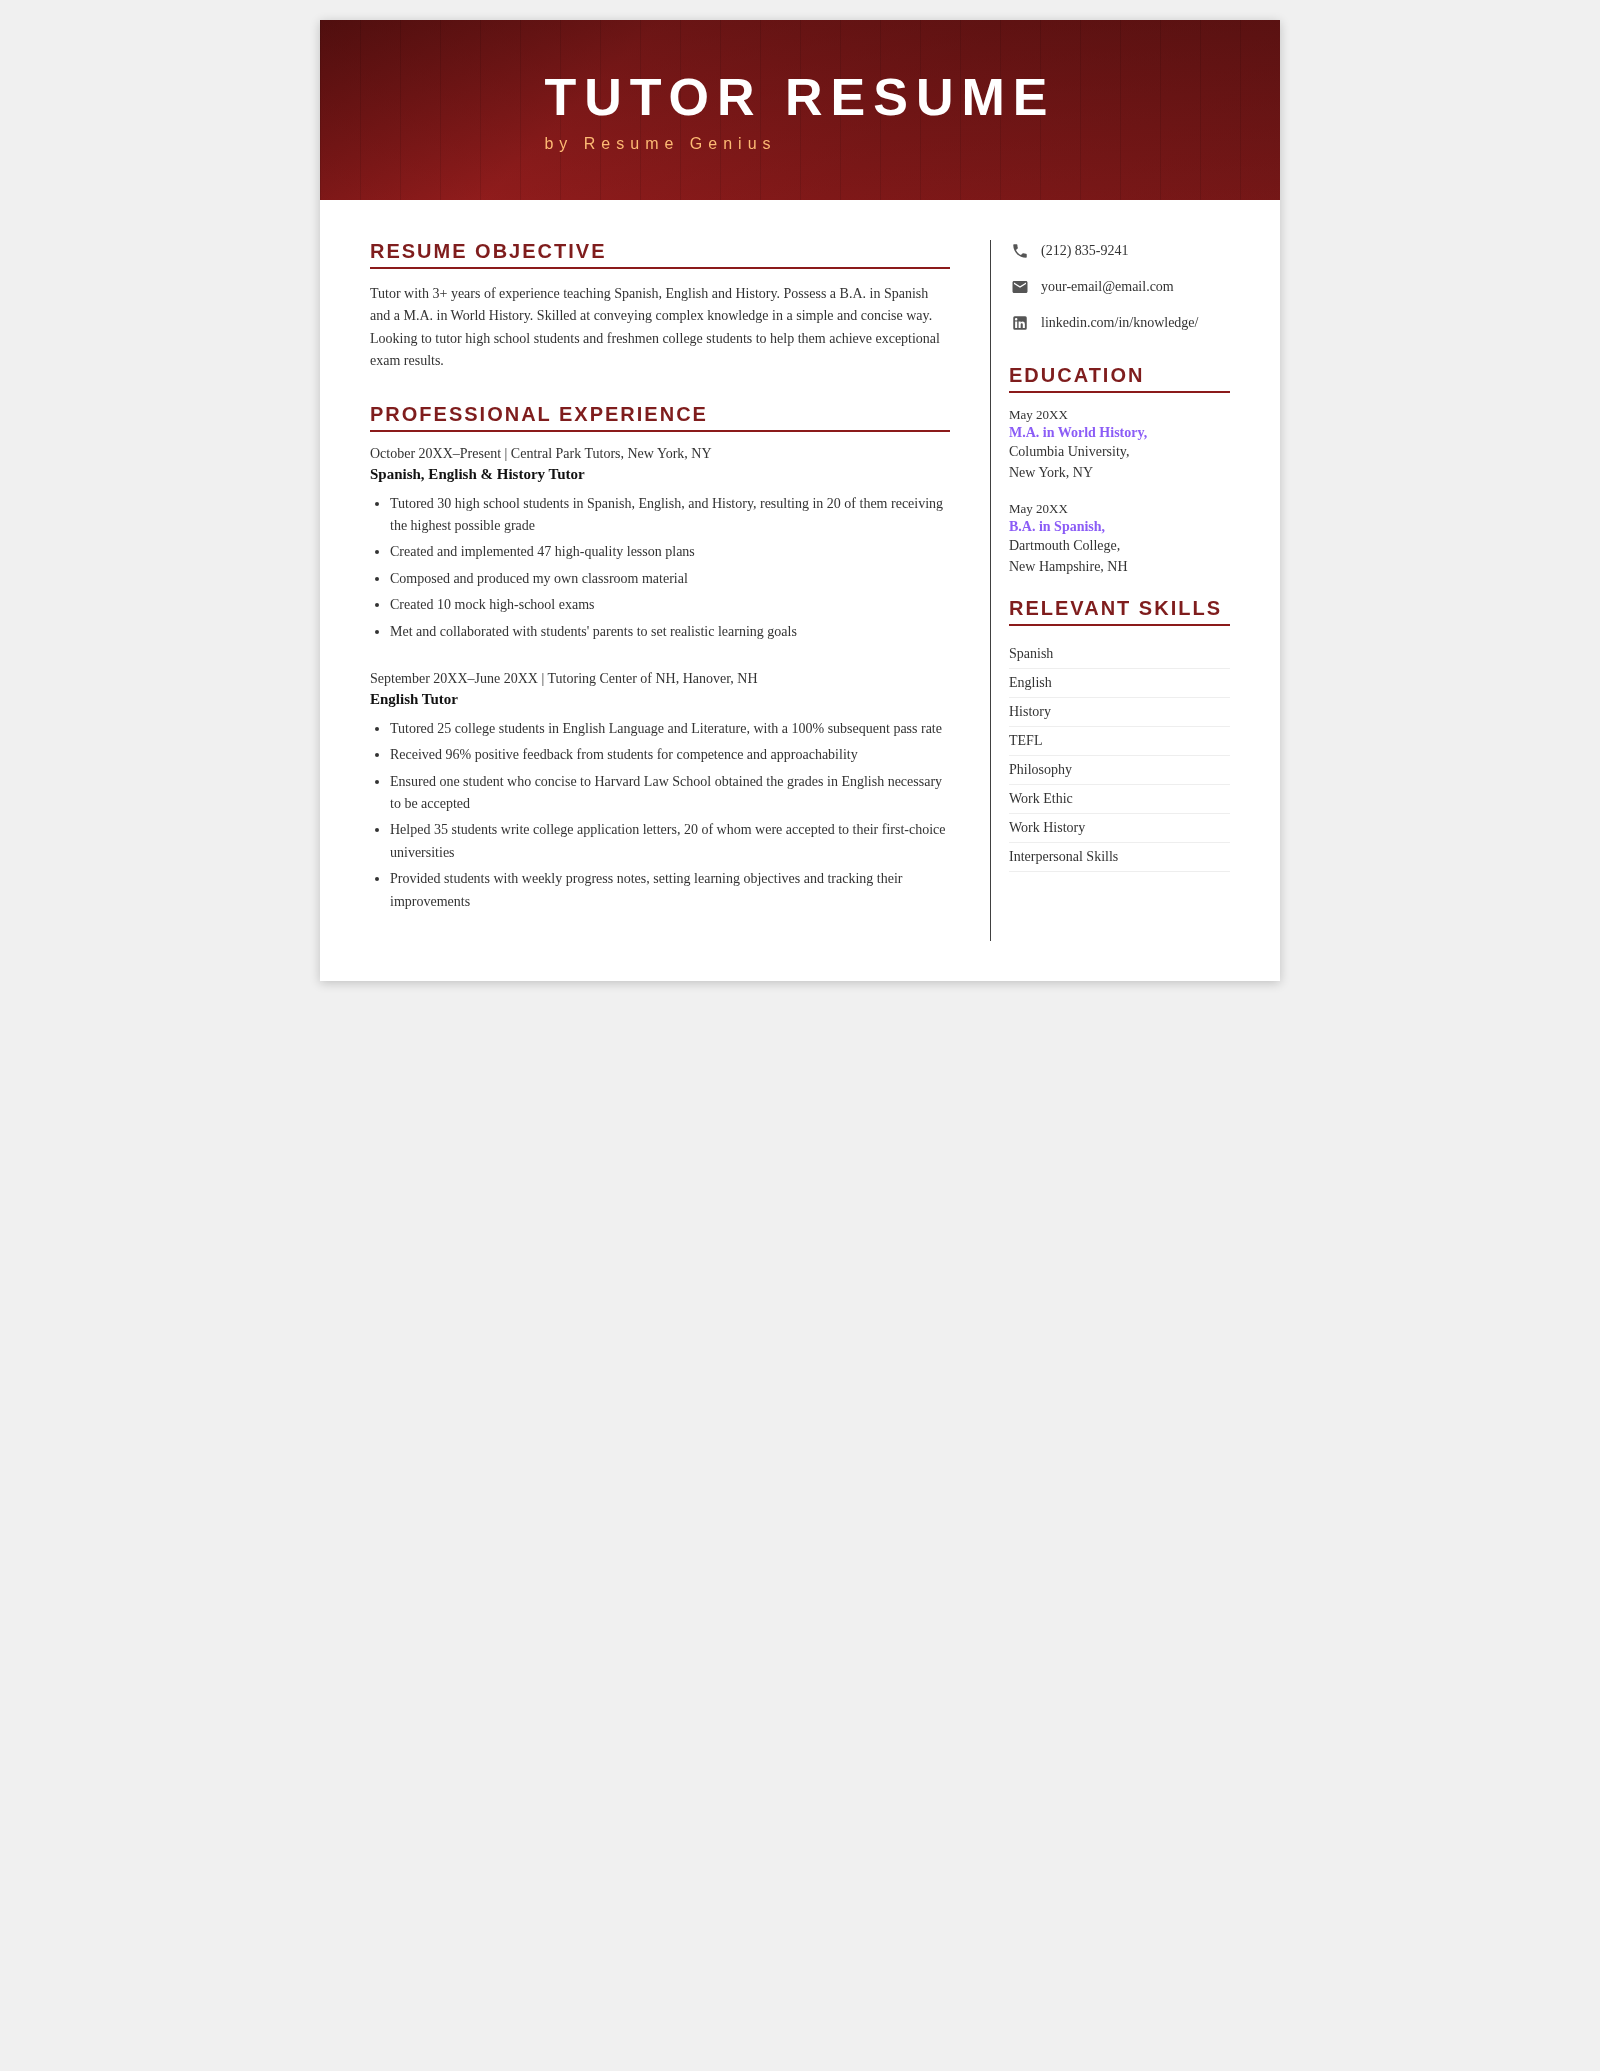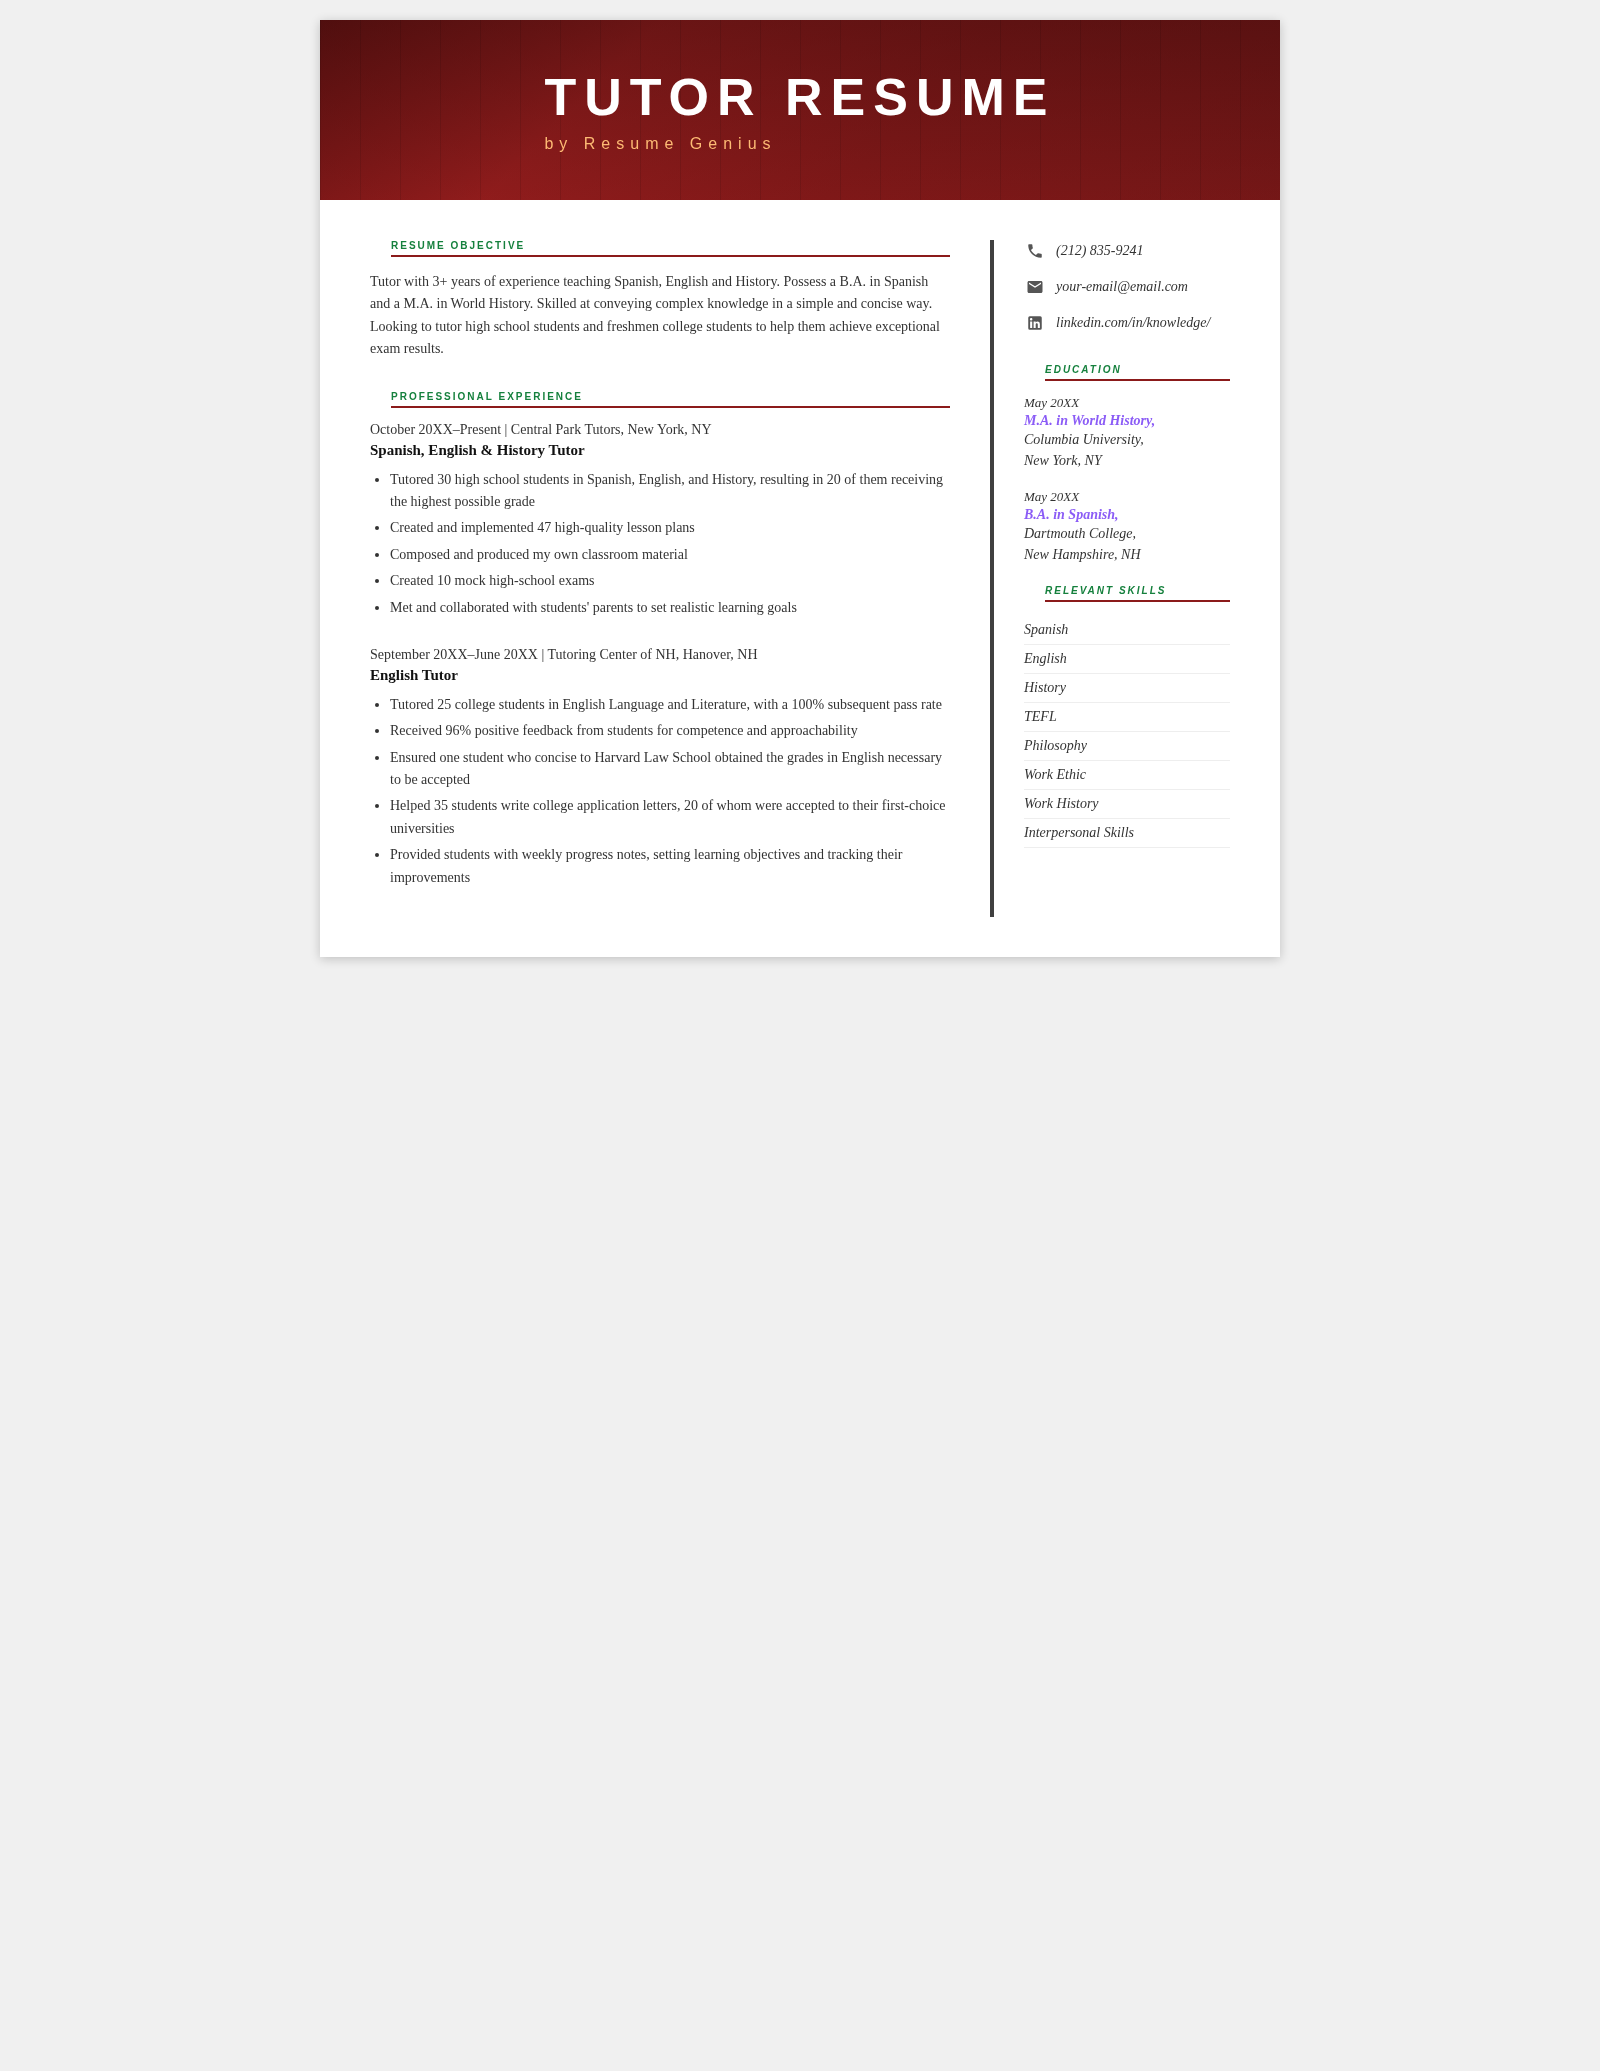--- a/index.html
+++ b/index.html
@@ -68,36 +68,34 @@
     }
     
     .left-col {
       flex: 1;
       min-width: 0;
     }
     
     .right-col {
       width: 240px;
       flex-shrink: 0;
-      border-left: 4px solid #404040;
-      padding-left: 30px;
-      font-style: italic;
+      border-left: 1px solid #404040;
+      padding-left: 18px;
     }
     
     .section-title {
       font-family: Arial, Helvetica, sans-serif;
-      font-size: 10px;
+      font-size: 20px;
       font-weight: 700;
       letter-spacing: 2px;
       text-transform: uppercase;
-      color: #15803d;
+      color: #7f1d1d;
       border-bottom: 2px solid #8B1A1A;
       padding-bottom: 4px;
       margin-bottom: 14px;
-      margin-left: 21px;
     }
     
     .objective-section {
       margin-bottom: 30px;
     }
     .objective-text {
       font-size: 14px;
       line-height: 1.6;
       color: #333;
     }

